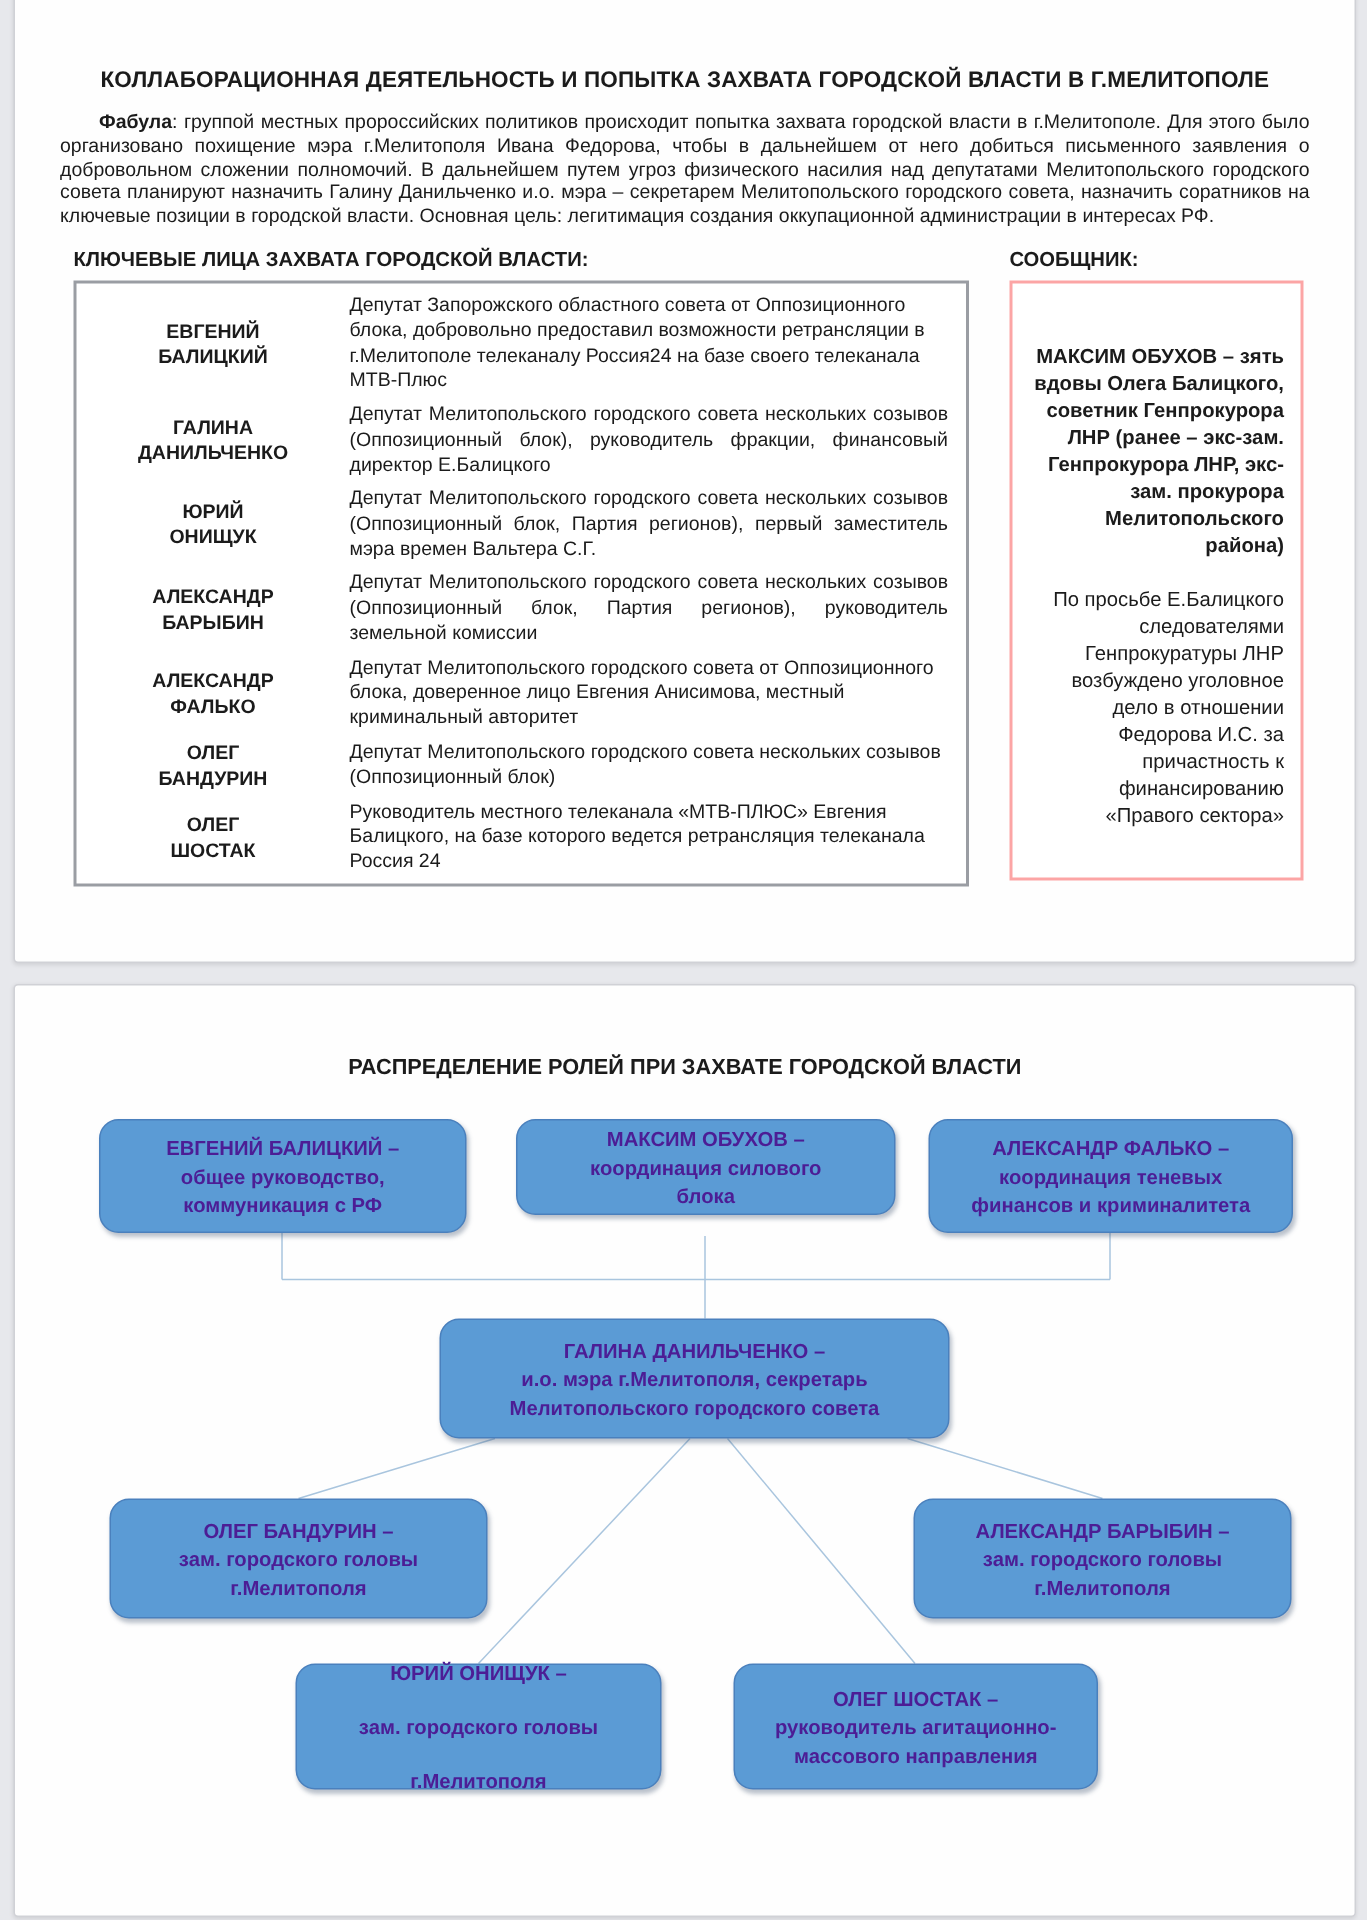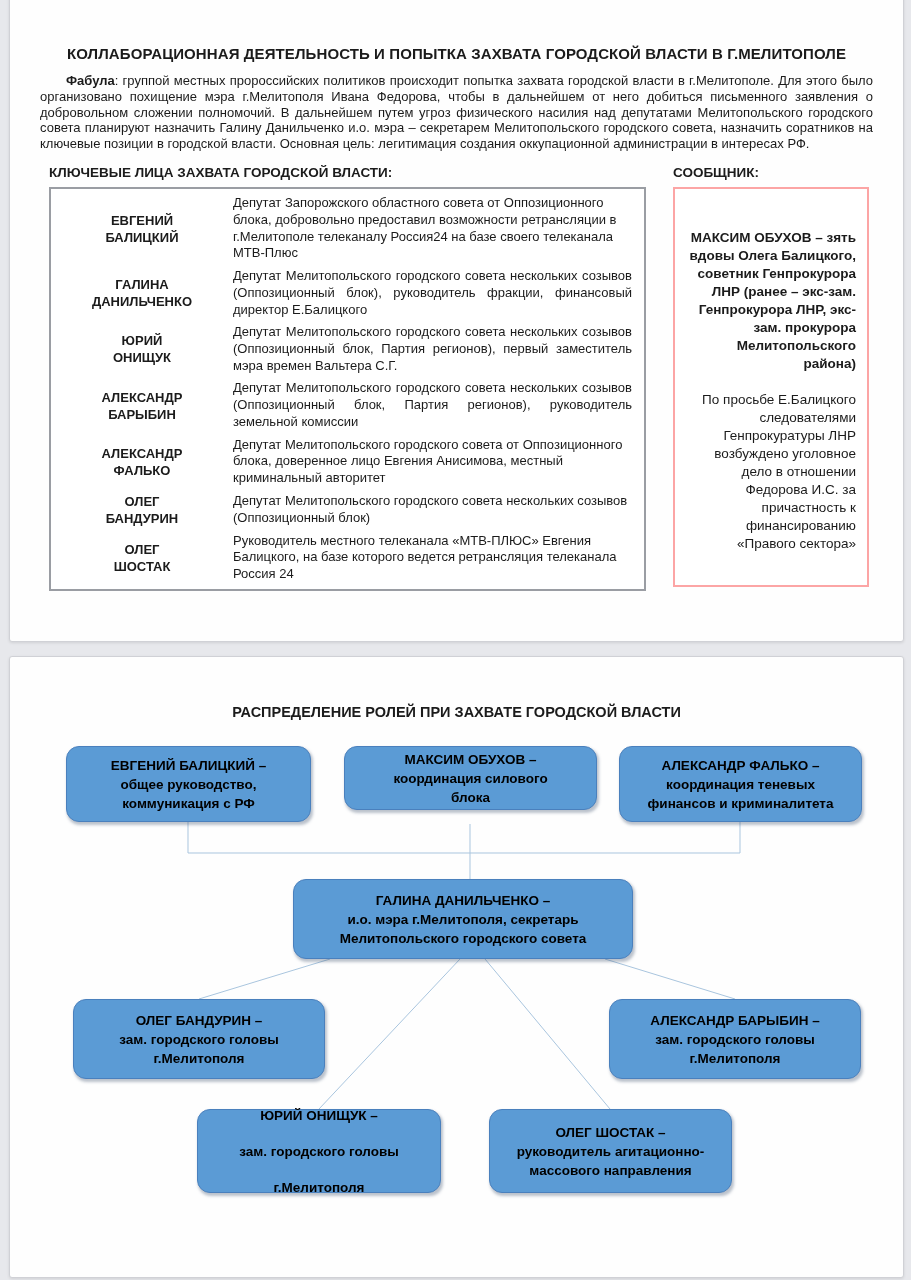--- a/index.html
+++ b/index.html
@@ -63,21 +63,21 @@
 
   
   .chart-title{
     position:absolute;left:0;top:47px;width:100%;
     text-align:center;font-weight:bold;font-size:14.5px;
   }
   #connectors{position:absolute;left:0;top:0;}
   .org-box{
     position:absolute;box-sizing:border-box;
     border:1px solid #4a80bd;border-radius:13px;
-    color:#000000;font-weight:bold;font-size:13.5px;line-height:19px;
+    color:#4c1d95;font-weight:bold;font-size:13.5px;line-height:19px;
     display:flex;flex-direction:column;align-items:center;justify-content:center;
     text-align:center;padding:6px 14px;
     box-shadow:1.5px 2.5px 3px rgba(60,80,110,.35);
   }
   #box-a1{left:56px;top:89px;width:245px;height:76px;}
   #box-a2{left:334px;top:89px;width:253px;height:64px;}
   #box-a3{left:609px;top:89px;width:243px;height:76px;}
   #box-b {left:283px;top:222px;width:340px;height:80px;}
   #box-c1{left:63px;top:342px;width:252px;height:80px;}
   #box-c2{left:599px;top:342px;width:252px;height:80px;}

